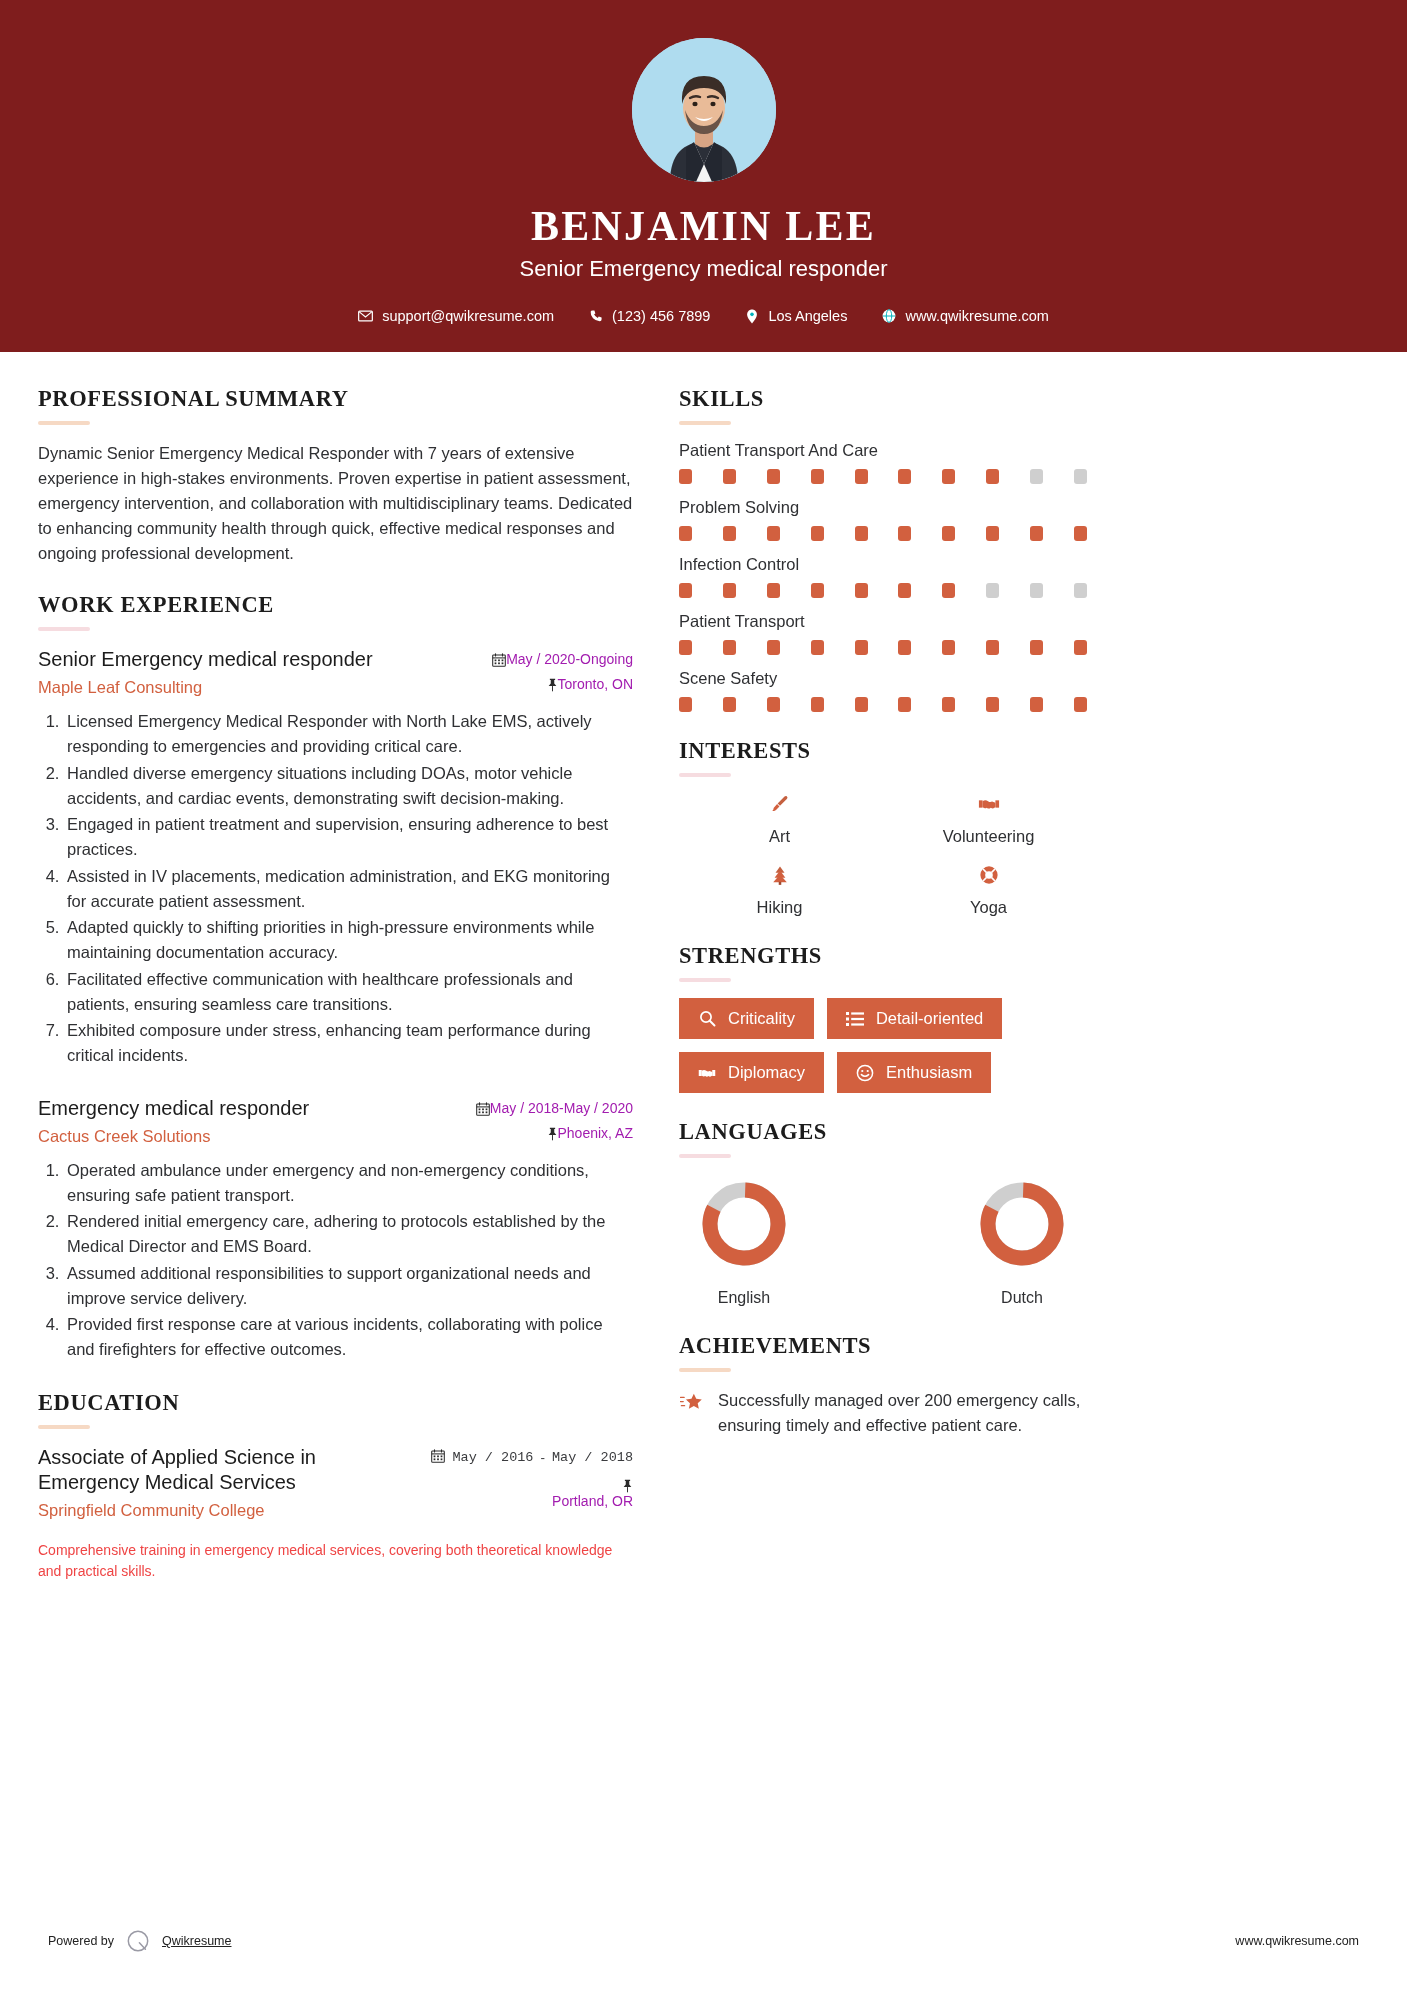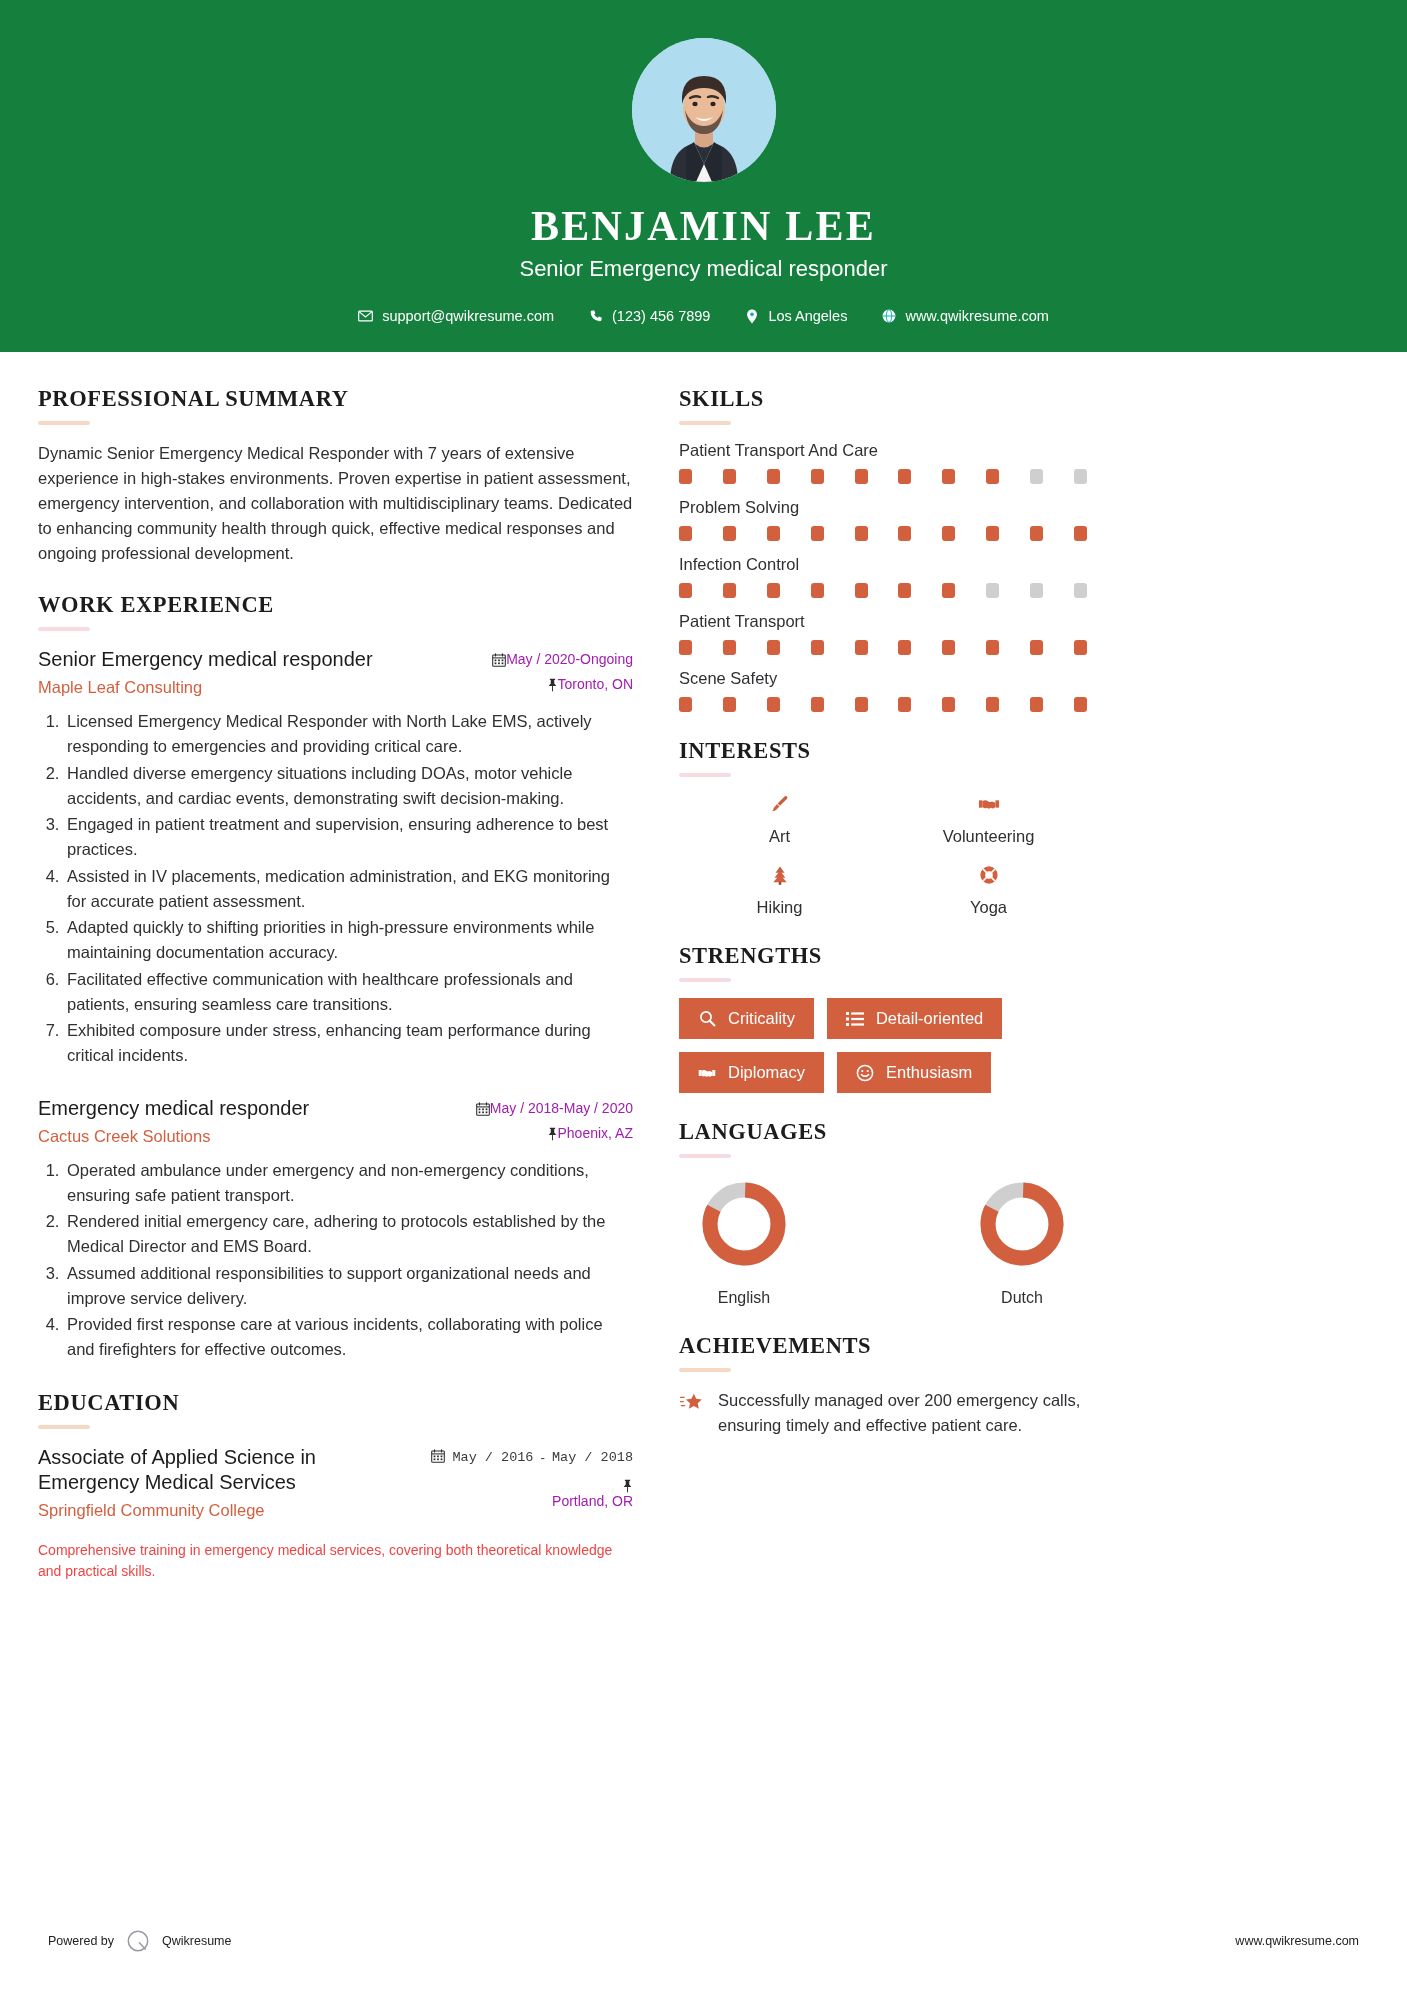--- a/index.html
+++ b/index.html
@@ -5,21 +5,21 @@
   * { box-sizing: border-box; margin: 0; padding: 0; }
   html, body {
     width: 1407px;
     background: #ffffff;
     font-family: "Liberation Sans", sans-serif;
   }
   body { width: 1407px; min-height: 1990px; position: relative; }
 
   
   .header {
-    background: #15803d;
+    background: #7f1d1d;
     width: 100%;
     padding: 38px 0 28px 0;
     text-align: center;
   }
   .avatar-wrap {
     width: 144px; height: 144px;
     margin: 0 auto 22px auto;
     border-radius: 50%;
     background: #AFDCEF;
     overflow: hidden;
@@ -218,21 +218,21 @@
     padding: 0 48px;
     display: flex;
     justify-content: space-between;
     align-items: center;
   }
   .powered {
     display: flex; align-items: center; gap: 11px;
     font-size: 12.5px; color: #222;
   }
   .powered .qlogo { width: 26px; height: 26px; display:inline-flex; align-items:center; justify-content:center; }
-  .powered .qlink { color: #222; font-size: 12.5px; }
+  .powered .qlink { text-decoration: underline; color: #222; font-size: 12.5px; }
   .footer-url { font-size: 12.5px; color: #222; }
 </style>
 </head>
 <body>
 
 <div class="header">
   <div class="avatar-wrap">
     <svg class="avatar-svg" viewBox="0 0 144 144">
       <rect width="144" height="144" fill="#AFDCEF"></rect>
 

